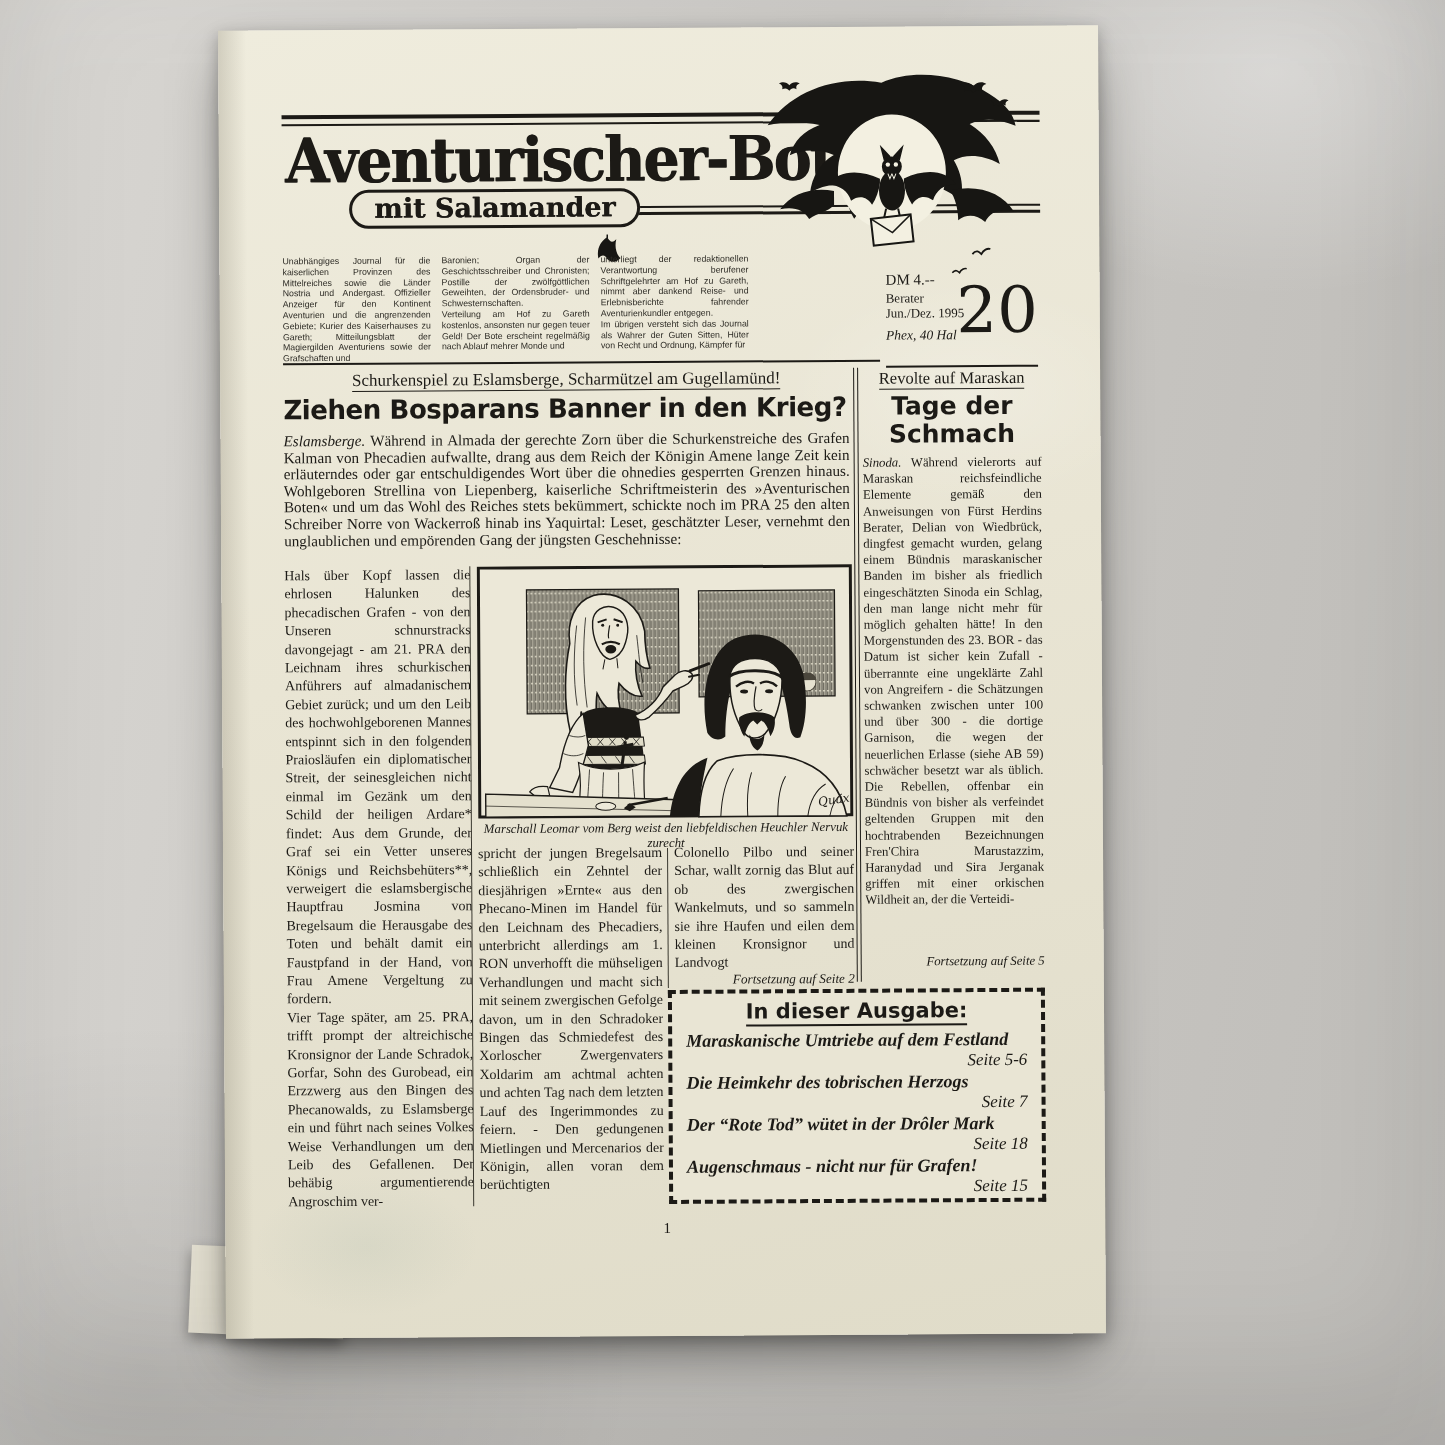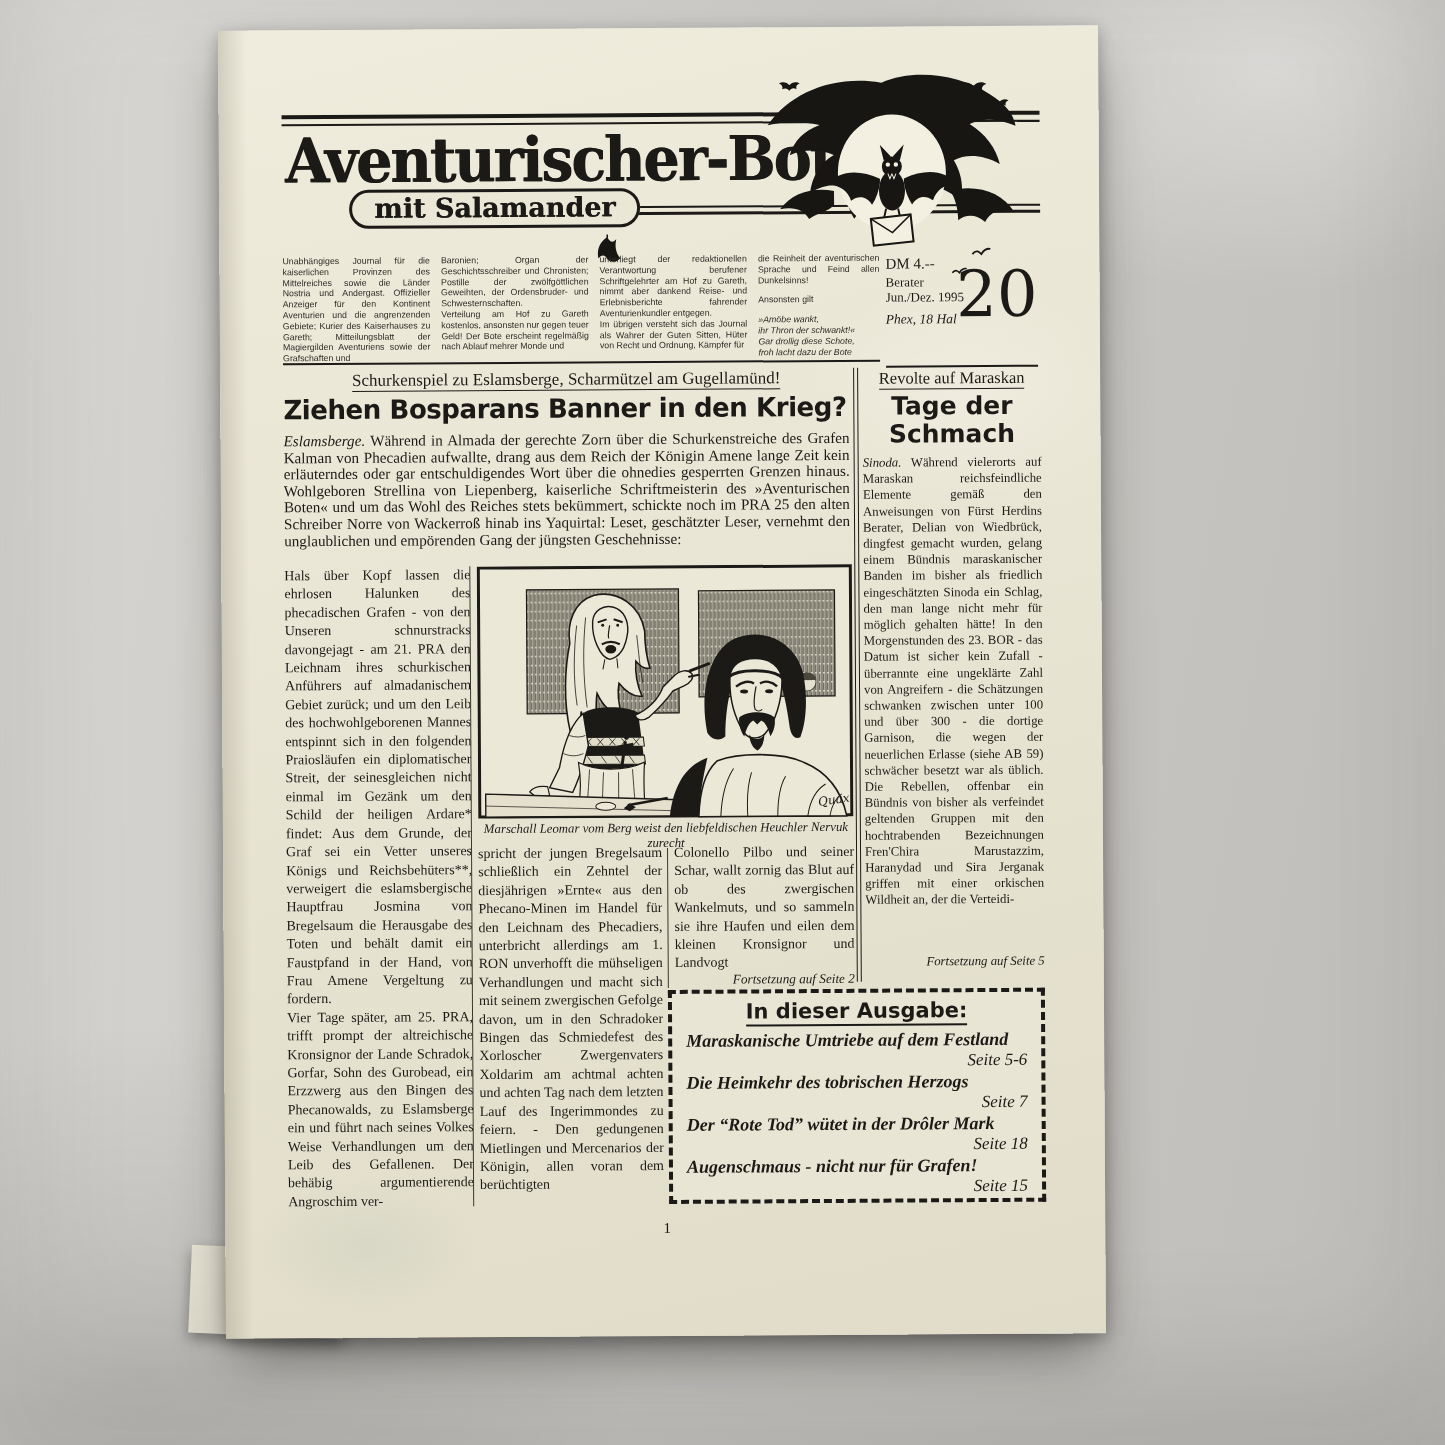--- a/index.html
+++ b/index.html
@@ -33,21 +33,21 @@
   .colrule{border-left:1.2px solid #3a382f;}
   
   .mast-title{font-family:"DejaVu Serif",serif;font-weight:bold;font-size:57px;letter-spacing:-2px;
     transform:scaleY(1.08);transform-origin:left top;text-shadow:.7px 0 #1c1a16;white-space:nowrap;}
   .mast-sub{border:3px solid #1c1a16;border-radius:22px;padding:0 22px 2px;background:#ebe7d7;
     font-family:"DejaVu Serif",serif;font-weight:bold;font-size:27px;text-shadow:.4px 0 #1c1a16;}
   .imprint{display:flex;gap:11px;font-family:"Liberation Sans","DejaVu Sans",sans-serif;
     font-size:8.8px;line-height:10.8px;color:#2e2c26;text-align:justify;}
   .imprint .c{white-space:pre-line;}
   .motto{font-style:italic;white-space:pre-line;margin-top:9px;}
-  .issue{font-size:13px;line-height:15px;}
+  .issue{font-size:13px;line-height:15px;margin-top:16px;}
   .issue .price{font-size:15px;margin-bottom:3px;}
   .issue .num{position:absolute;right:0;top:8px;font-size:64px;line-height:60px;font-family:"DejaVu Serif",serif;}
   .issue .cal{font-style:italic;margin-top:7px;font-size:13.5px;}
   
   .kicker{text-align:center;font-size:17px;}
   .kicker span{border-bottom:1.6px solid #1c1a16;padding-bottom:1px;}
   .headline{font-family:"DejaVu Sans","Liberation Sans",sans-serif;font-weight:bold;font-size:26.5px;
     letter-spacing:-.5px;white-space:nowrap;transform:scaleX(.985);transform-origin:left;}
   .bodytxt{font-size:14px;line-height:18.4px;text-align:justify;overflow:hidden;}
   .bodytxt p{margin:0;}
@@ -126,36 +126,28 @@
     <svg class="abs" style="left:732px;top:240px;" width="16" height="10" viewBox="0 0 20 12">
       <path d="M1,8 C5,3 8,6 10,8 C12,4 16,2 19,3" stroke="#171613" stroke-width="2" fill="none"></path>
     </svg>
 
     <div class="abs imprint" style="left:63px;top:226px;width:597px;height:106px;overflow:hidden;">
       <div class="c" style="width:148px;">Unabhängiges Journal für die kaiserlichen Provinzen des Mittelreiches sowie die Länder Nostria und Andergast. Offizieller Anzeiger für den Kontinent Aventurien und die angrenzenden Gebiete; Kurier des Kaiserhauses zu Gareth; Mitteilungsblatt der Magiergilden Aventuriens sowie der Grafschaften und</div>
       <div class="c" style="width:148px;">Baronien; Organ der Geschichtsschreiber und Chronisten; Postille der zwölfgöttlichen Geweihten, der Ordensbruder- und Schwesternschaften.
 Verteilung am Hof zu Gareth kostenlos, ansonsten nur gegen teuer Geld! Der Bote erscheint regelmäßig nach Ablauf mehrer Monde und</div>
       <div class="c" style="width:148px;">unterliegt der redaktionellen Verantwortung berufener Schriftgelehrter am Hof zu Gareth, nimmt aber dankend Reise- und Erlebnisberichte fahrender Aventurienkundler entgegen.
 Im übrigen versteht sich das Journal als Wahrer der Guten Sitten, Hüter von Recht und Ordnung, Kämpfer für</div>
-      <div style="width:122px;">
-        <div class="c">die Reinheit der aventurischen Sprache und Feind allen Dunkelsinns!</div>
-        <div style="margin-top:9px;">Ansonsten gilt</div>
-        <div class="motto">»Amöbe wankt,
-ihr Thron der schwankt!«
-Gar drollig diese Schote,
-froh lacht dazu der Bote</div>
-      </div>
     </div>
 
     <div class="abs issue" style="left:666px;top:230px;width:152px;height:108px;">
       <div class="price">DM 4.--</div>
       <div>Berater</div>
       <div>Jun./Dez. 1995</div>
       <div class="num">20</div>
-      <div class="cal">Phex, 18 Hal</div>
+      <div class="cal">Phex, 40 Hal</div>
     </div>
     <div class="abs hrule" style="left:63px;top:333px;width:597px;"></div>
     <div class="abs hrule" style="left:666px;top:339px;width:152px;"></div>
 
     <div class="abs kicker" style="left:63px;top:341px;width:566px;">
       <span>Schurkenspiel zu Eslamsberge, Scharmützel am Gugellamünd!</span>
     </div>
     <div class="abs headline" style="left:63px;top:364px;width:570px;">Ziehen Bosparans Banner in den Krieg?</div>
     <div class="abs intro" style="left:63px;top:403px;width:566px;height:133px;">
       <span class="lead-it">Eslamsberge.</span><span> Während in Almada der gerechte Zorn über die Schurkenstreiche des Grafen Kalman von Phecadien aufwallte, drang aus dem Reich der Königin Amene lange Zeit kein erläuterndes oder gar entschuldigendes Wort über die ohnedies gesperrten Grenzen hinaus. Wohlgeboren Strellina von Liepenberg, kaiserliche Schriftmeisterin des »Aventurischen Boten« und um das Wohl des Reiches stets bekümmert, schickte noch im PRA 25 den alten Schreiber Norre von Wackerroß hinab ins Yaquirtal: Leset, geschätzter Leser, vernehmt den unglaublichen und empörenden Gang der jüngsten Geschehnisse:</span>

